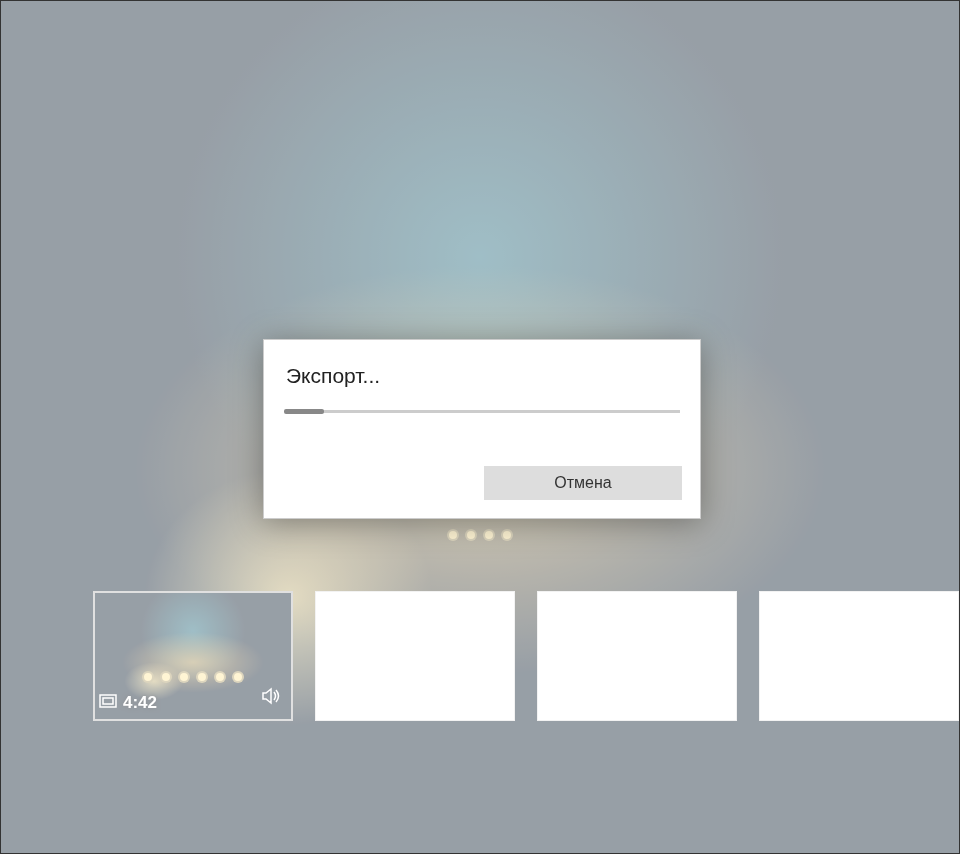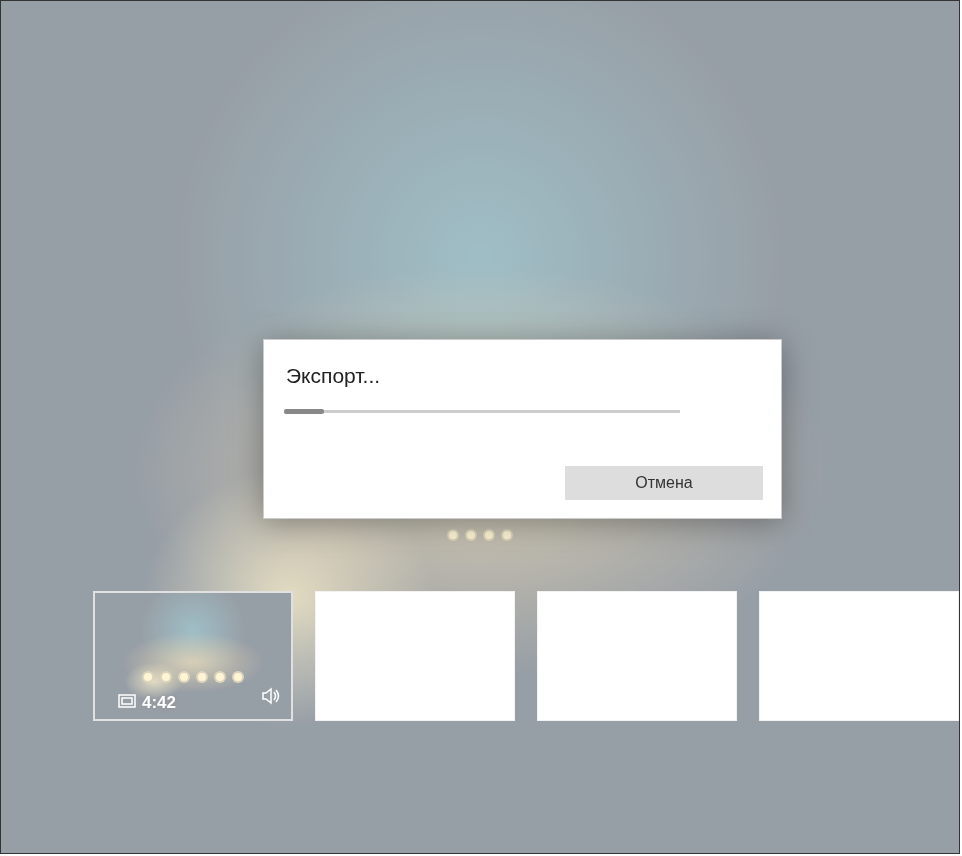--- a/index.html
+++ b/index.html
@@ -56,25 +56,25 @@
 
 .storybar { display: flex; align-items: center; justify-content: center; gap: 4px; padding: 30px 0 14px 0; font-size: 13px; color: #888; }
 .sbtn { display: flex; align-items: center; gap: 6px; padding: 0 10px; }
 .sbtn svg { stroke: #888; fill: none; }
 .sdiv { width: 1px; height: 18px; background: #ddd; margin: 0 10px; }
 
 
 .storyboard { display: flex; gap: 22px; padding: 0 0 0 92px; }
 .clip { width: 200px; height: 130px; border: 1px solid #e3e3e3; background: #fff; position: relative; }
 .clip.filled { border: 2px solid #bbb; background: radial-gradient(circle at 50% 40%, #4a6a8a 0%, #1a2a3a 70%); }
-.clip .dur { position: absolute; left: 23px; bottom: 6px; color: #fff; font-size: 17px; font-weight: 600; display: flex; align-items: center; gap: 6px; text-shadow: 0 0 4px rgba(0,0,0,0.8); }
+.clip .dur { position: absolute; left: 4px; bottom: 6px; color: #fff; font-size: 17px; font-weight: 600; display: flex; align-items: center; gap: 6px; text-shadow: 0 0 4px rgba(0,0,0,0.8); }
 .clip .aud { position: absolute; right: 10px; bottom: 10px; color: #fff; }
 
 
-.dialog { position: absolute; z-index: 10; left: 262px; top: 338px; width: 519px; height: 180px; background: #fff; box-shadow: 0 4px 30px rgba(0,0,0,0.35); border: 1px solid #ccc; padding: 24px 22px 18px 22px; }
+.dialog { position: absolute; z-index: 10; left: 262px; top: 338px; width: 438px; height: 180px; background: #fff; box-shadow: 0 4px 30px rgba(0,0,0,0.35); border: 1px solid #ccc; padding: 24px 22px 18px 22px; }
 .dialog h1 { font-size: 21px; font-weight: 400; color: #222; margin-bottom: 22px; }
 .progress { width: 394px; height: 3px; background: #ccc; position: relative; }
 .progress .thumb-ind { position: absolute; left: -2px; top: -1px; width: 40px; height: 5px; background: #888; border-radius: 2px; }
 .dialog-footer { position: absolute; right: 18px; bottom: 18px; }
 .cancel-btn { width: 198px; height: 34px; background: #ddd; border: none; font-size: 16px; color: #333; }
 
 
 .game-scene { position: absolute; inset: 0; background:
   radial-gradient(ellipse 60% 40% at 50% 55%, rgba(255,200,100,0.6), transparent 60%),
   radial-gradient(ellipse 30% 30% at 30% 70%, rgba(255,230,150,0.7), transparent 50%),

